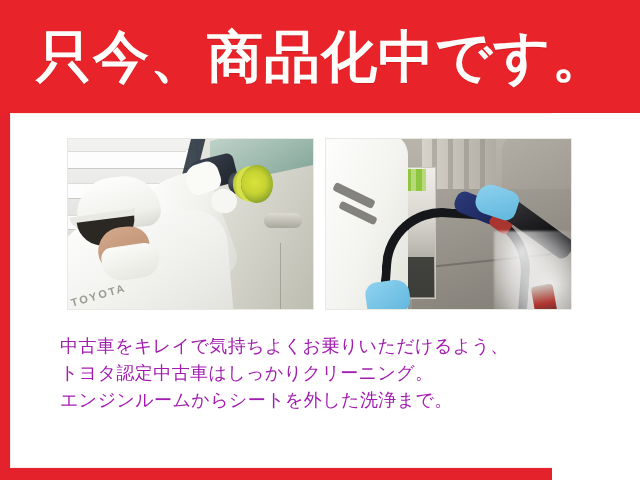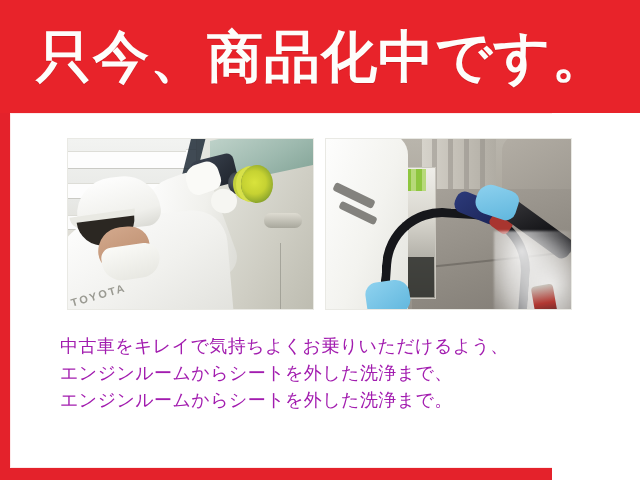--- a/index.html
+++ b/index.html
@@ -502,18 +502,18 @@
           <div class="r-glove-a"></div>
           <div class="r-glove-b"></div>
           <div class="r-steam"></div>
           <div class="r-tool-b"></div>
         </div>
       </div>
     </div>
 
     <div id="body-copy">
       <div class="copy-line">中古車をキレイで気持ちよくお乗りいただけるよう、</div>
-      <div class="copy-line">エンジンルームからシートを外した洗浄まで、</div>
+      <div class="copy-line">トヨタ認定中古車はしっかりクリーニング。</div>
       <div class="copy-line">エンジンルームからシートを外した洗浄まで。</div>
     </div>
 
   </div>
 </div>
 
 </body></html>

